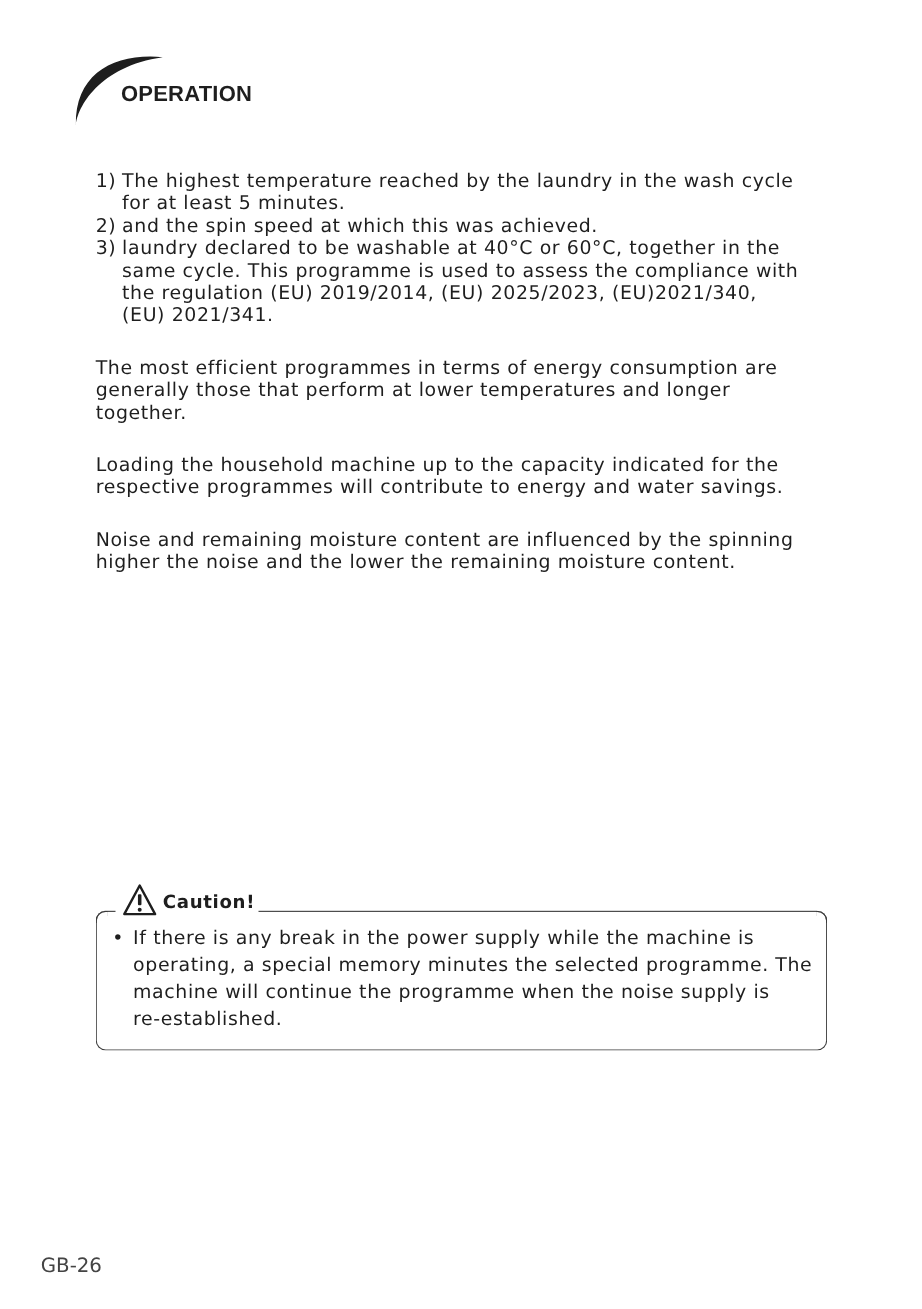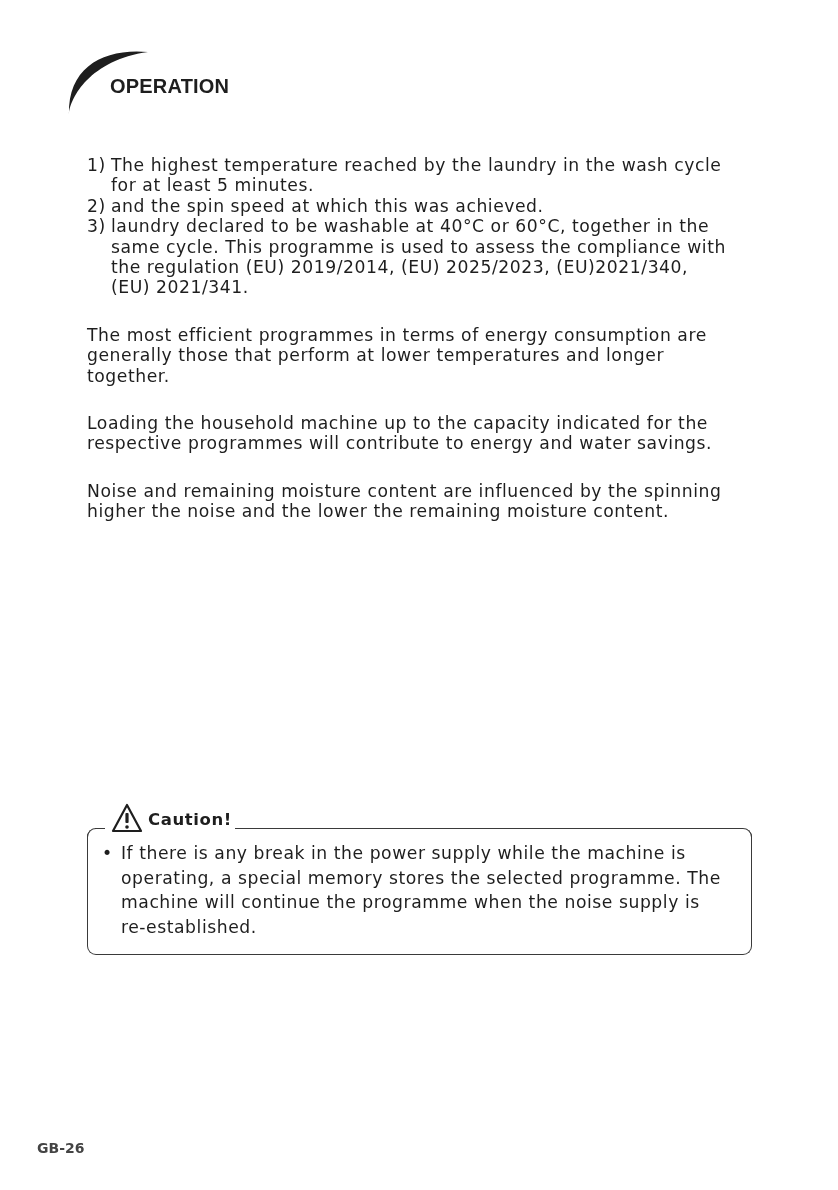--- a/index.html
+++ b/index.html
@@ -17,21 +17,21 @@
   .caution-box { position:absolute; left:0; top:25px; width:663px; height:126px;
                  border:1.5px solid #3a3a3a; border-radius:9px; border-top:none; }
   .top-line-left { position:absolute; left:8px; top:25px; width:10px; height:0; border-top:1.5px solid #3a3a3a; }
   .top-line-right { position:absolute; left:148px; top:25px; width:508px; height:0; border-top:1.5px solid #3a3a3a; }
   .corner-l { position:absolute; left:0; top:25px; width:10px; height:10px; border-left:1.5px solid #3a3a3a; border-top:1.5px solid #3a3a3a; border-top-left-radius:9px; }
   .corner-r { position:absolute; left:655px; top:25px; width:9px; height:10px; border-right:1.5px solid #3a3a3a; border-top:1.5px solid #3a3a3a; border-top-right-radius:9px; }
   .caution-icon { position:absolute; left:24px; top:0; }
   .caution-title { position:absolute; left:61px; top:7px; font-weight:bold; font-size:16.5px; letter-spacing:0.6px; }
   .caution-text { position:absolute; left:34px; top:38px; width:628px; font-size:17.2px; line-height:24.5px; letter-spacing:0.55px; }
   .bullet { position:absolute; left:-19px; top:0; }
-  .footer { position:absolute; left:37px; top:1140px; font-size:14px; color:#444;font-weight:bold; }
+  .footer { position:absolute; left:37px; top:1140px; font-size:18px; color:#444; }
 </style>
 </head>
 <body>
 
 <div class="header">
   <svg width="100" height="80" viewBox="0 0 100 80">
     <path d="M88 4 C 45 0, 8 18, 9 66 C 10 50, 30 12, 88 4 Z" fill="#1e1e1e"></path>
   </svg>
   <div class="header-title">OPERATION</div>
 </div>
@@ -77,19 +77,19 @@
   <div class="corner-r"></div>
   <svg class="caution-icon" width="32" height="30" viewBox="0 0 32 30">
     <path d="M16 2 L30 28 L2 28 Z" fill="#ffffff" stroke="#1e1e1e" stroke-width="2.2" stroke-linejoin="round"></path>
     <rect x="14.4" y="10" width="3.2" height="10" rx="1" fill="#1e1e1e"></rect>
     <circle cx="16" cy="24" r="1.8" fill="#1e1e1e"></circle>
   </svg>
   <div class="caution-title">Caution!</div>
   <div class="caution-text">
     <span class="bullet">•</span>
     <div>If there is any break in the power supply while the machine is</div>
-    <div>operating, a special memory stores the selected programme. The</div>
+    <div>operating, a special memory minutes the selected programme. The</div>
     <div>machine will continue the programme when the noise supply is</div>
     <div>re-established.</div>
   </div>
 </div>
 
 <div class="footer">GB-26</div>
 
 </body></html>

